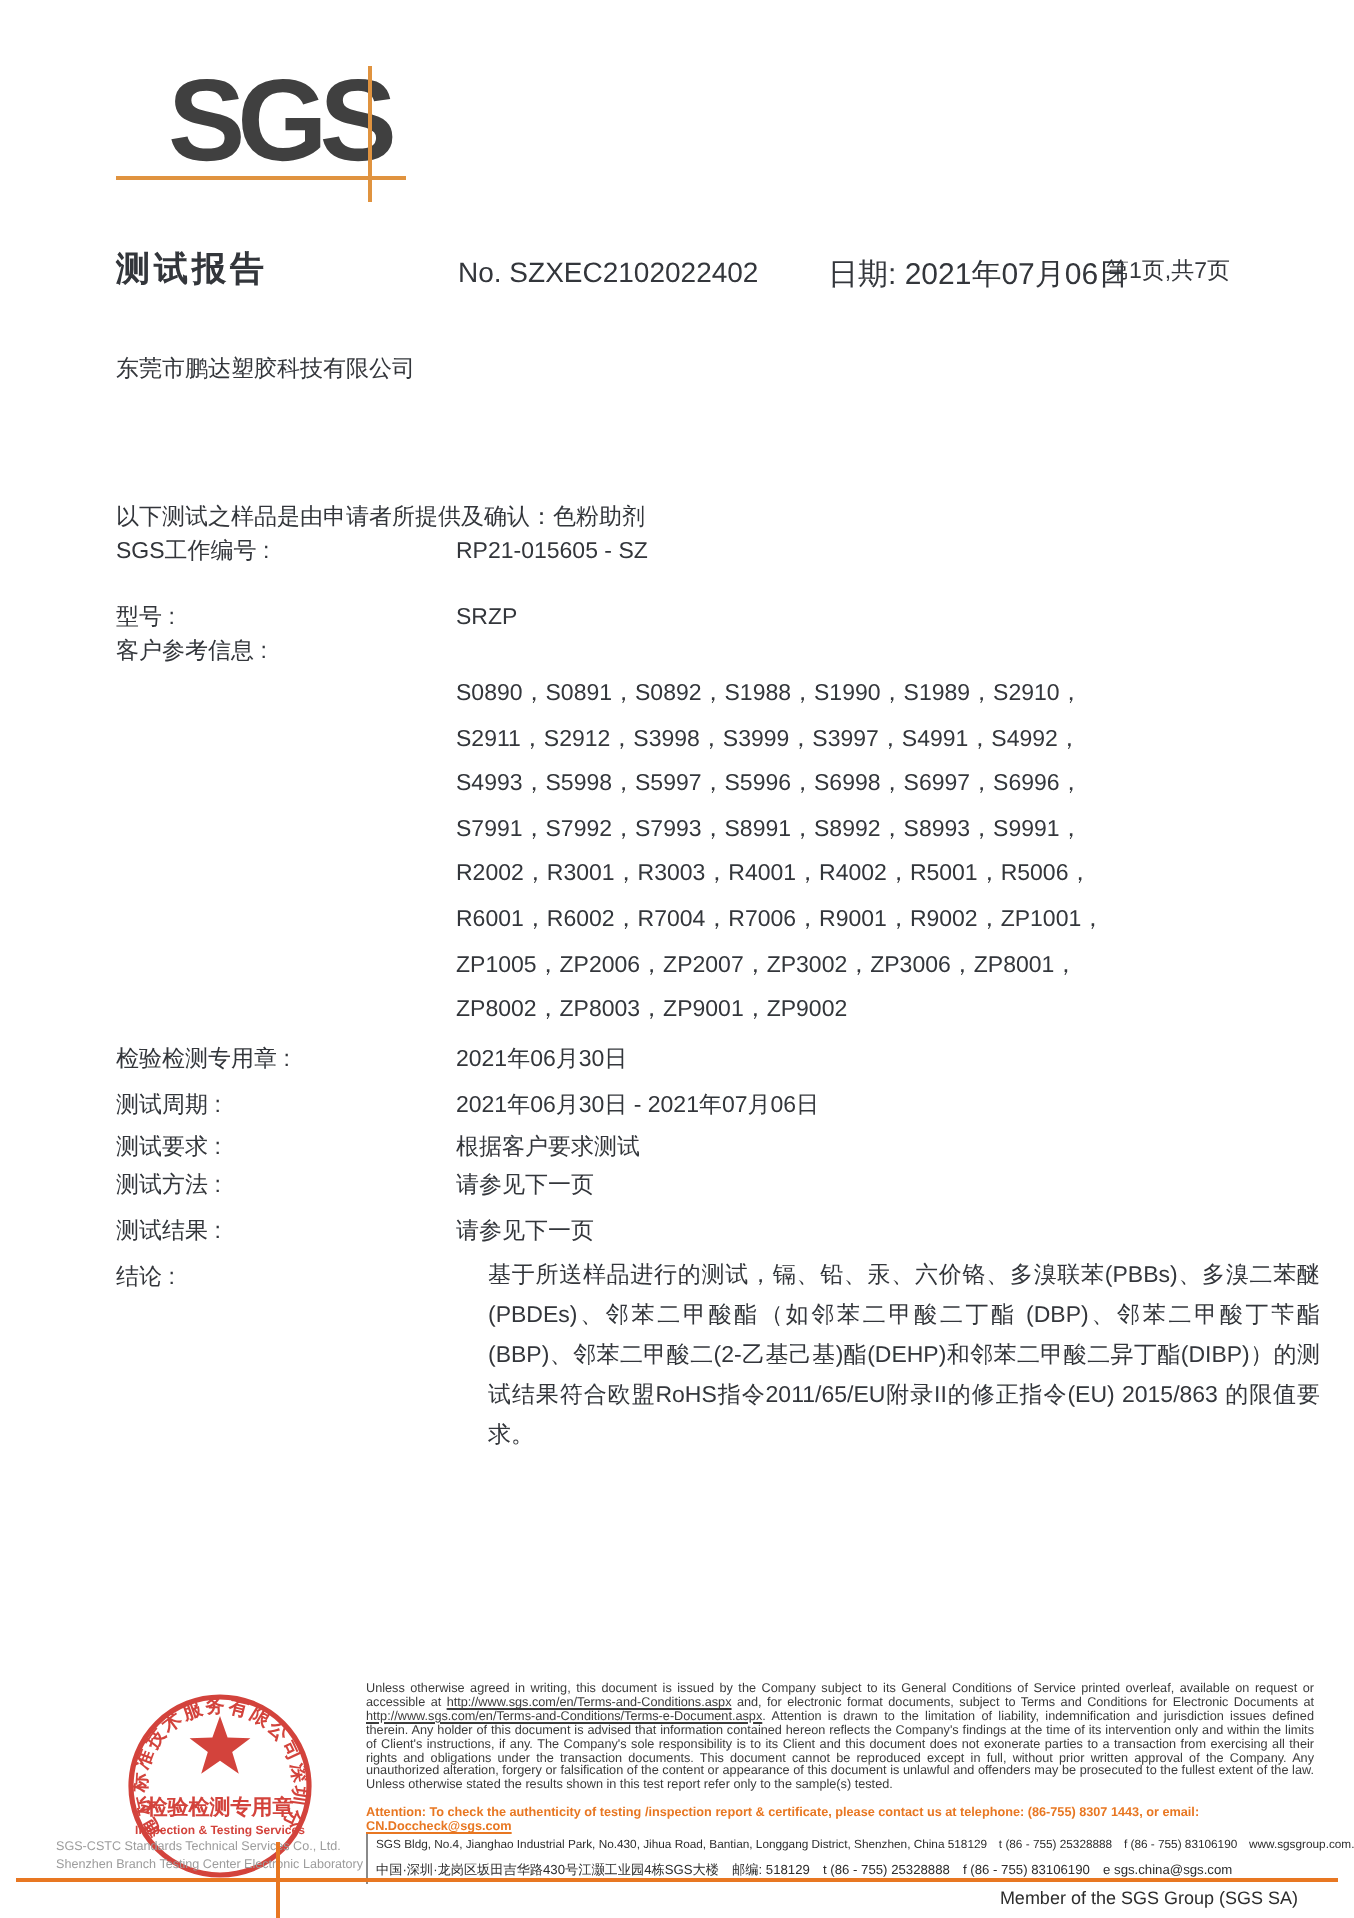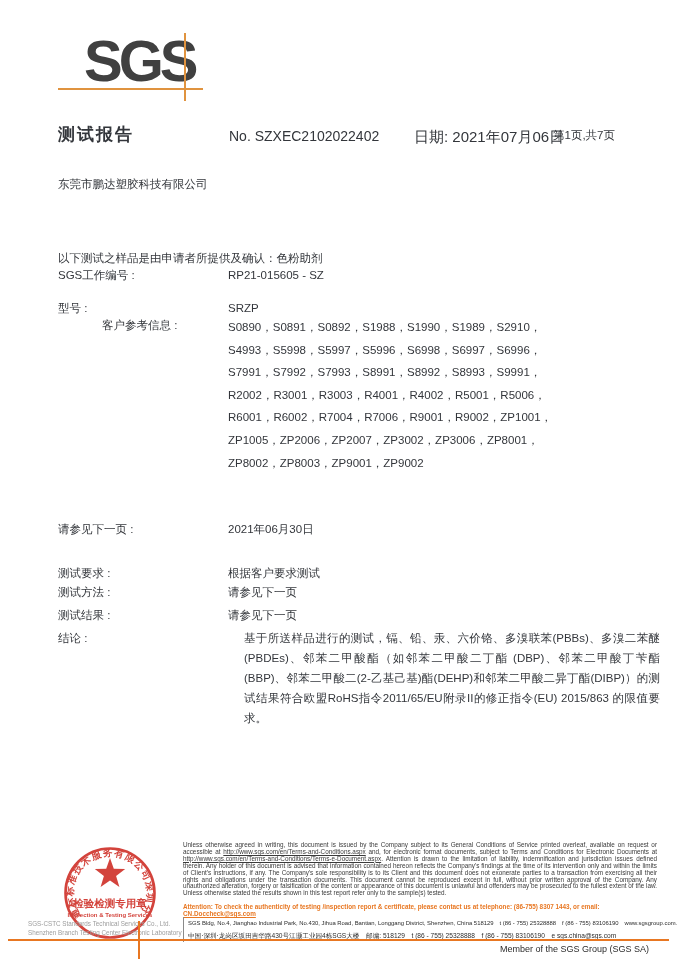--- a/index.html
+++ b/index.html
@@ -26,22 +26,22 @@
 
   .client-company{left:58px;top:149px;font-size:11.5px;margin-top:28px;}
   .client-address{left:58px;top:186px;font-size:11.5px;}
 
   .statement{left:58px;top:251px;font-size:11.5px;}
 
   .row{position:absolute;left:58px;font-size:11.5px;white-space:nowrap;}
   .row .lab{display:inline-block;width:170px;}
   .r-job{top:268px;}
   .r-model{top:301px;}
-  .r-ref-label{top:318px;margin-left:44px;}
-  .ref-lines{left:228px;top:316px;font-size:11.5px;line-height:22.6px;white-space:nowrap;}
+  .r-ref-label{top:318px;}
+  .ref-lines{left:228px;top:336px;font-size:11.5px;line-height:22.6px;white-space:nowrap;}
   .r-received{top:522px;}
   .r-period{top:545px;}
   .r-request{top:566px;}
   .r-method{top:585px;}
   .r-result{top:608px;}
   .r-conclusion-label{top:631px;}
   .conclusion-text{
     left:228px;top:628px;width:416px;font-size:11.5px;line-height:20px;
     text-align:justify;
     margin-left:16px;
@@ -93,29 +93,33 @@
 
   <div class="row r-job">
     <span class="lab">SGS工作编号 :</span><span>RP21-015605 - SZ</span>
   </div>
   <div class="row r-model">
     <span class="lab">型号 :</span><span>SRZP</span>
   </div>
   <div class="row r-ref-label">客户参考信息 :</div>
   <div class="abs ref-lines">
     <div>S0890，S0891，S0892，S1988，S1990，S1989，S2910，</div>
+    <div>S2911，S2912，S3998，S3999，S3997，S4991，S4992，</div>
     <div>S4993，S5998，S5997，S5996，S6998，S6997，S6996，</div>
     <div>S7991，S7992，S7993，S8991，S8992，S8993，S9991，</div>
     <div>R2002，R3001，R3003，R4001，R4002，R5001，R5006，</div>
     <div>R6001，R6002，R7004，R7006，R9001，R9002，ZP1001，</div>
     <div>ZP1005，ZP2006，ZP2007，ZP3002，ZP3006，ZP8001，</div>
     <div>ZP8002，ZP8003，ZP9001，ZP9002</div>
   </div>
   <div class="row r-received">
-    <span class="lab">请参见下一页 :</span><span>2021年06月30日</span>
+    <span class="lab">检验检测专用章 :</span><span>2021年06月30日</span>
+  </div>
+  <div class="row r-period">
+    <span class="lab">测试周期 :</span><span>2021年06月30日 - 2021年07月06日</span>
   </div>
   <div class="row r-request">
     <span class="lab">测试要求 :</span><span>根据客户要求测试</span>
   </div>
   <div class="row r-method">
     <span class="lab">测试方法 :</span><span>请参见下一页</span>
   </div>
   <div class="row r-result">
     <span class="lab">测试结果 :</span><span>请参见下一页</span>
   </div>

